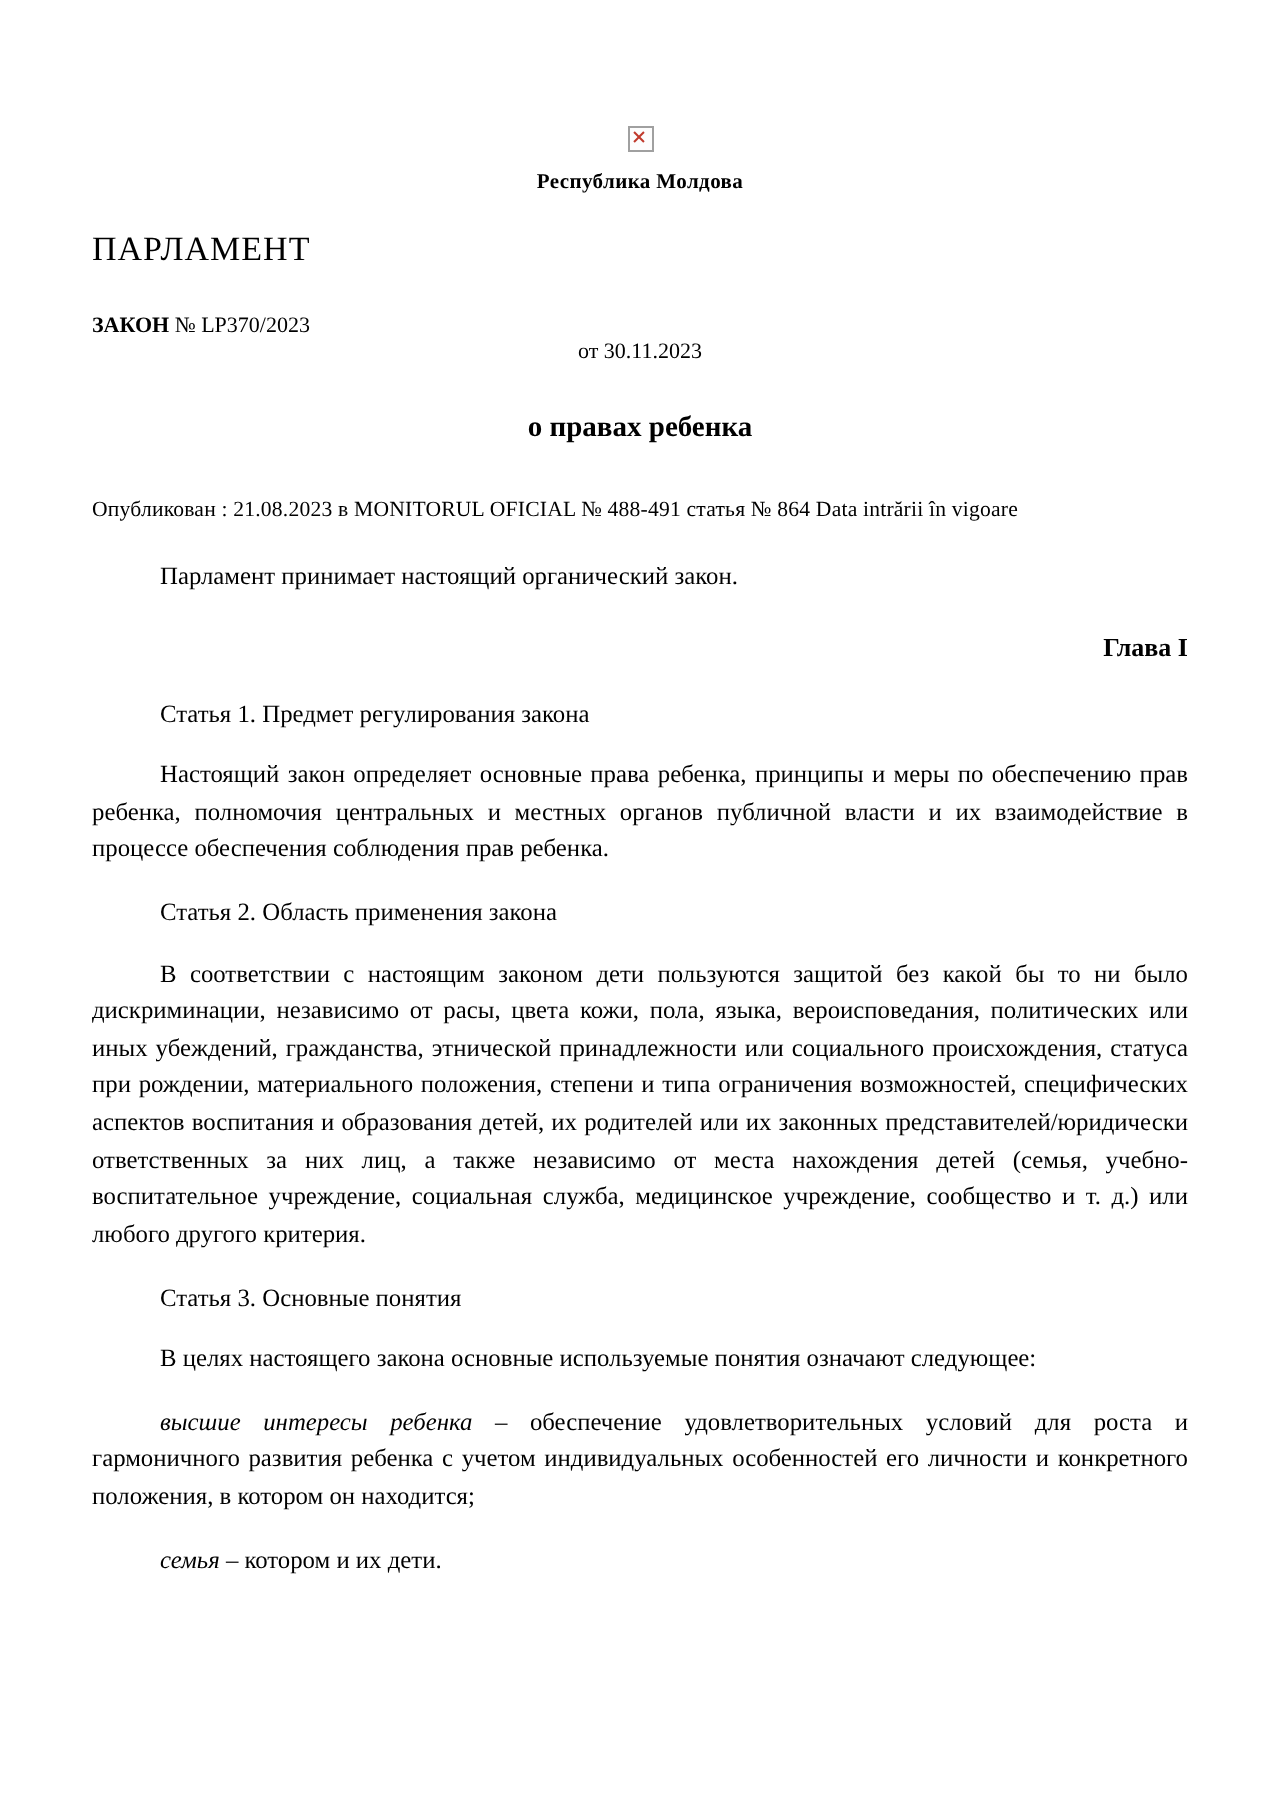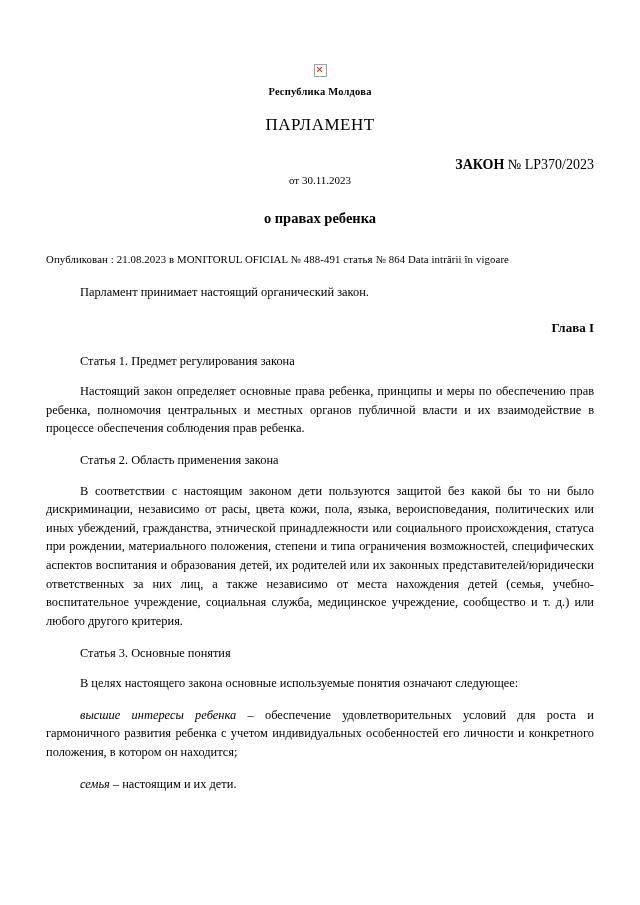--- a/index.html
+++ b/index.html
@@ -48,28 +48,28 @@
     margin-bottom: 8px;
   }
   .country {
     text-align: center;
     font-weight: bold;
     font-size: 10.5px;
     letter-spacing: 0.2px;
     margin-bottom: 18px;
   }
   .parliament {
-    text-align: center;
+    text-align: left;
     font-size: 17px;
     margin-bottom: 22px;
     letter-spacing: 0.5px;
   }
   .law-no {
-    text-align: right;
-    font-size: 14px;
+    text-align: left;
+    font-size: 11px;
     font-weight: bold;
     margin-bottom: 1px;
   }
   .law-no .reg {
     font-weight: normal;
   }
   .law-date {
     text-align: center;
     font-size: 11px;
     margin-bottom: 24px;
@@ -169,16 +169,16 @@
     <span>Основные понятия</span>
   </div>
   <div class="para just">В целях настоящего закона основные используемые понятия означают следующее:</div>
 
 
   <div class="term-para">
     <span class="italic">высшие интересы ребенка</span><span> – обеспечение удовлетворительных условий для роста и гармоничного развития ребенка с учетом индивидуальных особенностей его личности и конкретного положения, в котором он находится;</span>
   </div>
 
   <div class="term-para">
-    <span class="italic">семья</span><span> – настоящим и их дети.</span>
+    <span class="italic">семья</span><span> – котором и их дети.</span>
   </div>
 
 </div>
 
 </body></html>

